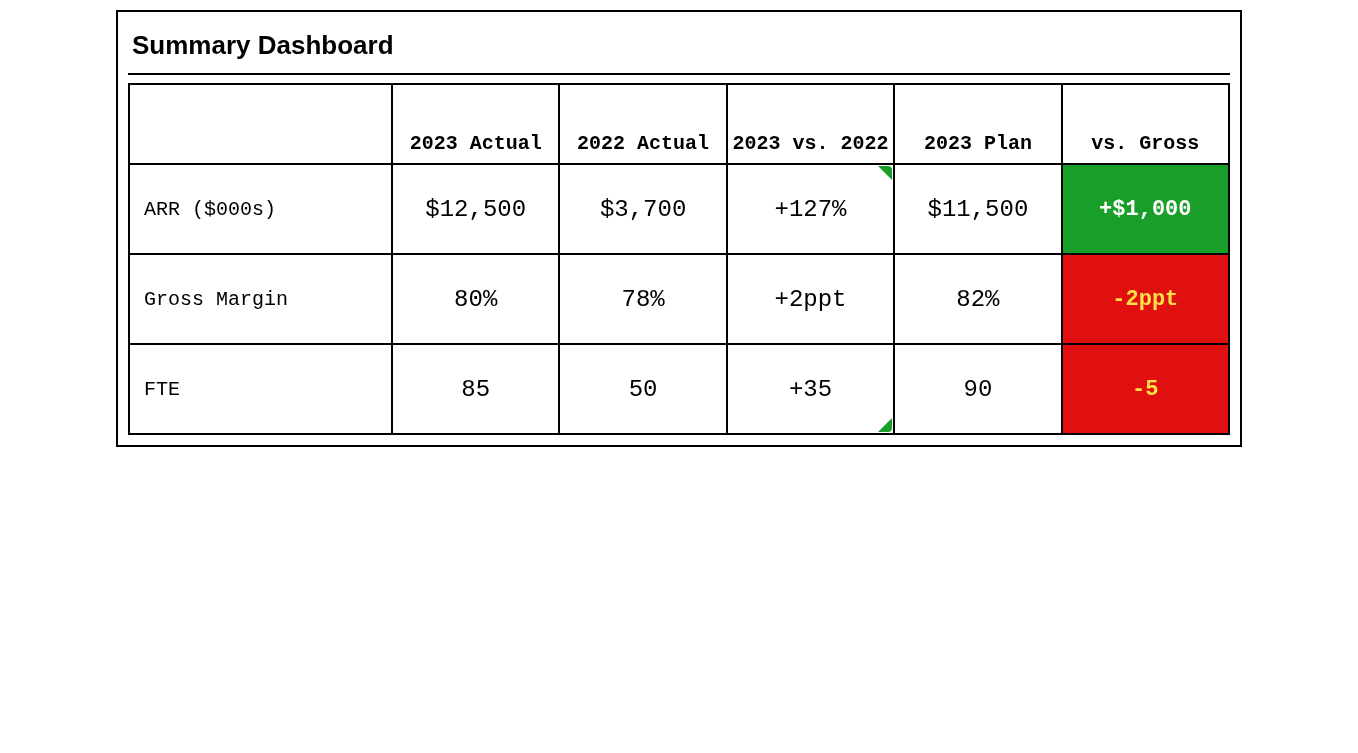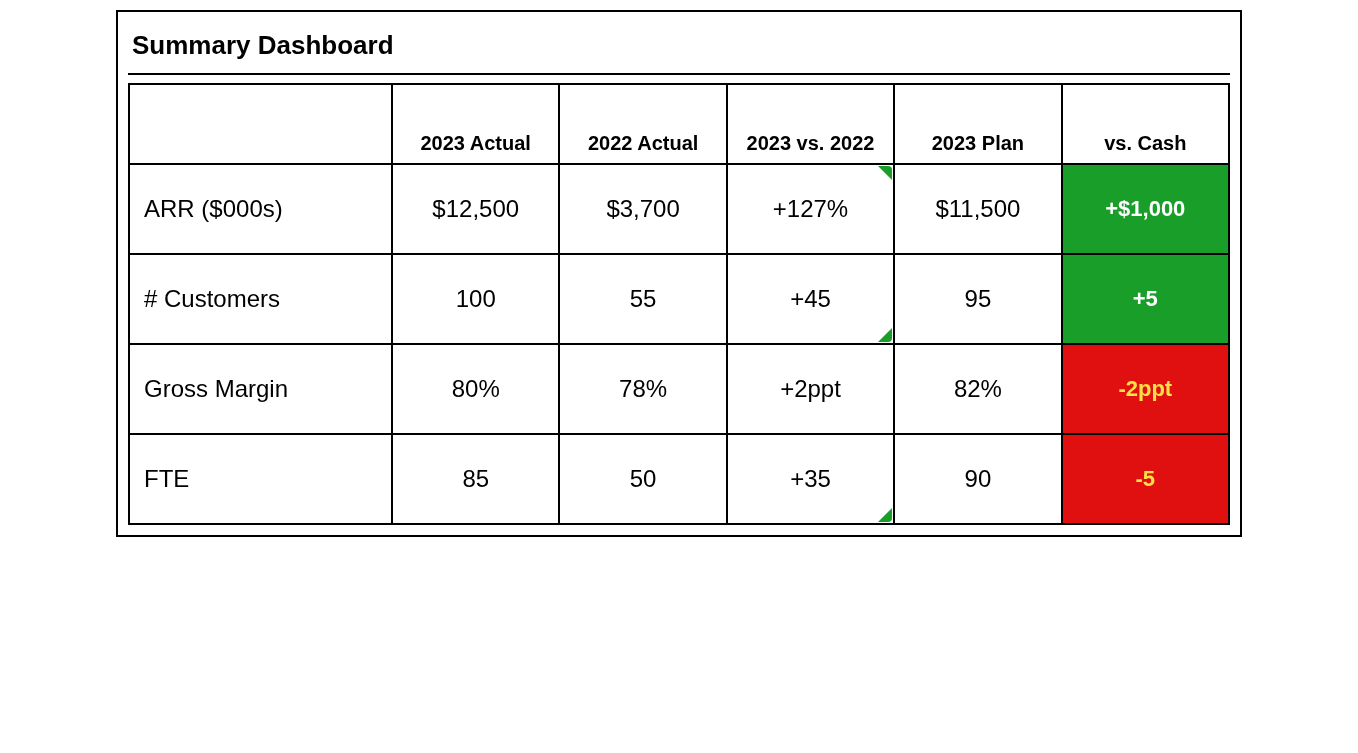--- a/index.html
+++ b/index.html
@@ -38,26 +38,27 @@
       width: 100%;
       border-collapse: collapse;
       table-layout: fixed;
     }
 
     th, td {
       border: 2px solid #000;
       padding: 0;
       text-align: center;
       vertical-align: middle;
+      font-family: Liberation Mono, monospace;
     }
 
     td.row-label {
       text-align: left;
       padding-left: 14px;
-      font-size: 24px;
+      font-size: 20px;
     }
 
     th {
       font-size: 20px;
       font-weight: bold;
       height: 80px;
       vertical-align: bottom;
       padding-bottom: 8px;
     }
 
@@ -144,43 +145,33 @@
       <col class="col-plan">
       <col class="col-vsplan">
     </colgroup>
     <thead>
       <tr>
         <th class="header-label"></th>
         <th>2023 Actual</th>
         <th>2022 Actual</th>
         <th>2023 vs. 2022</th>
         <th>2023 Plan</th>
-        <th>vs. Cash</th>
+        <th>vs. Gross</th>
       </tr>
     </thead>
     <tbody id="table-body">
     <tr>
           <td class="row-label">ARR ($000s)</td>
           <td>$12,500</td>
           <td>$3,700</td>
           <td class="vs2022-cell" style="position: relative; overflow: hidden;">
             <div class="cell-inner">+127%<div class="tri-top-right"></div></div>
           </td>
           <td>$11,500</td>
           <td class="green-cell">+$1,000</td>
-        </tr>
-        <tr>
-          <td class="row-label"># Customers</td>
-          <td>100</td>
-          <td>55</td>
-          <td class="vs2022-cell" style="position: relative; overflow: hidden;">
-            <div class="cell-inner">+45<div class="tri-bottom-right"></div></div>
-          </td>
-          <td>95</td>
-          <td class="green-cell">+5</td>
         </tr>
         <tr>
           <td class="row-label">Gross Margin</td>
           <td>80%</td>
           <td>78%</td>
           <td class="vs2022-cell" style="position: relative; overflow: hidden;">
             <div class="cell-inner">+2ppt</div>
           </td>
           <td>82%</td>
           <td class="red-cell">-2ppt</td>

